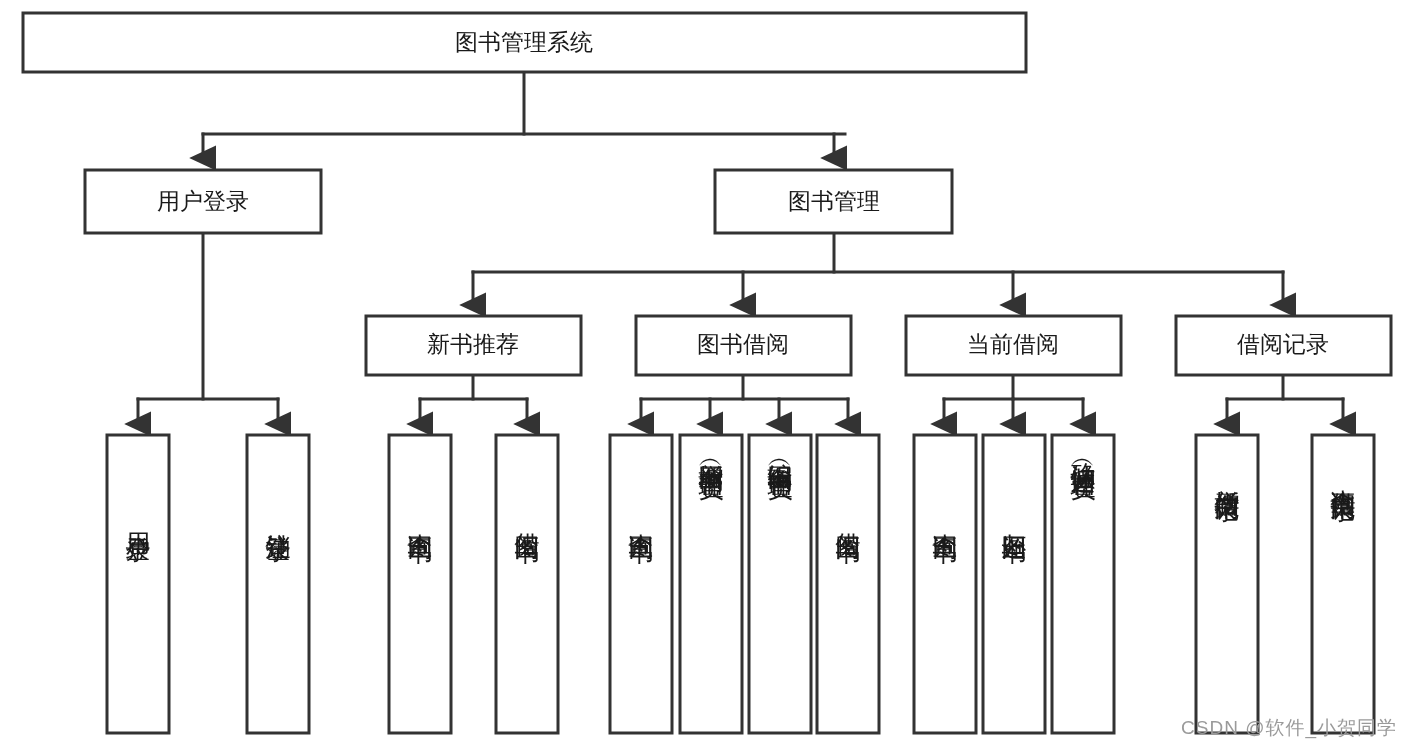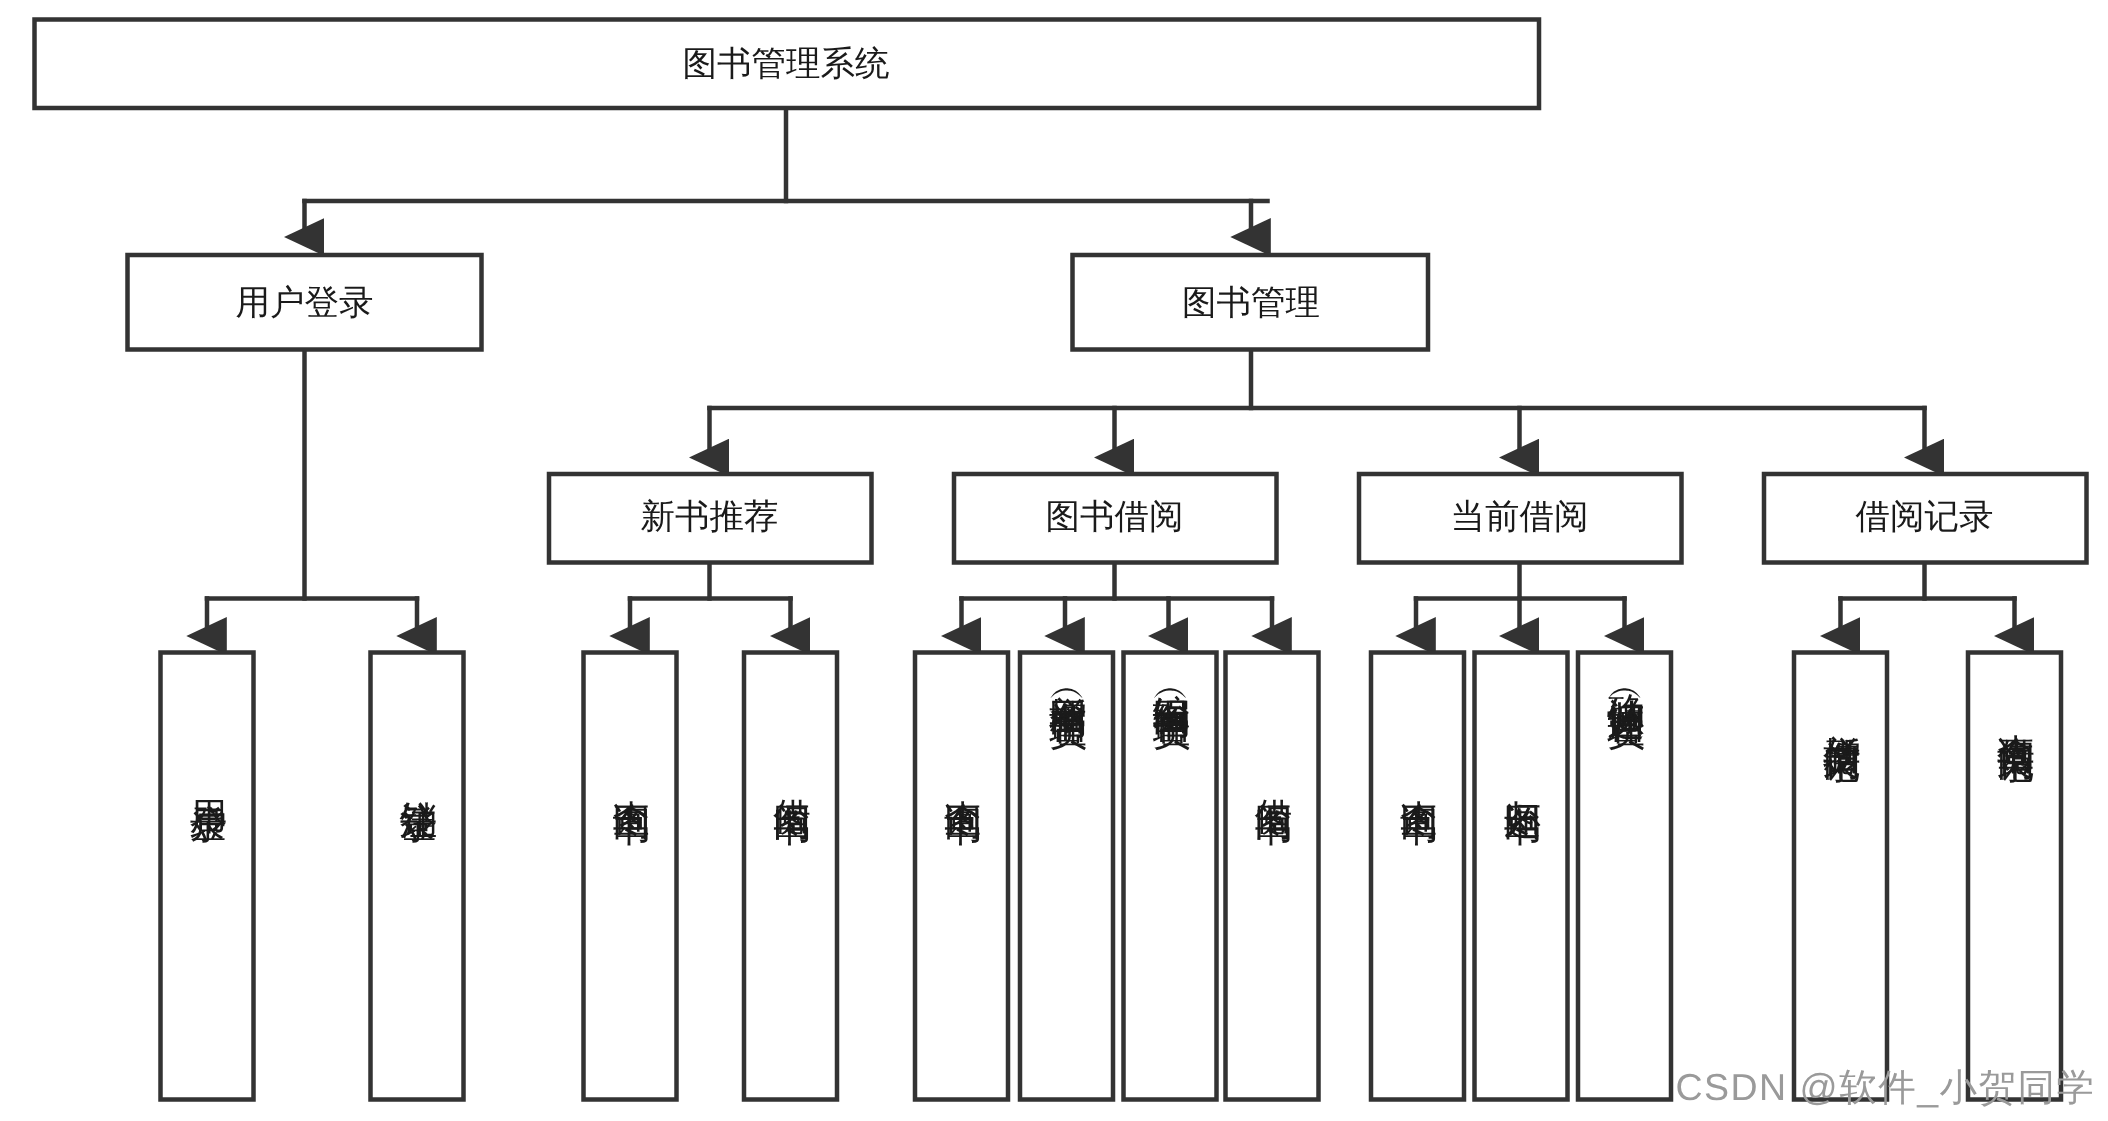--- a/index.html
+++ b/index.html
@@ -59,21 +59,21 @@
     line-height: 1.08;
     color: #1a1a1a;
     letter-spacing: 2px;
     white-space: nowrap;
   }
   .watermark {
     position: absolute;
     right: 12px;
     bottom: 6px;
     font-family: "Liberation Sans", "DejaVu Sans", sans-serif;
-    font-size: 25px;
+    font-size: 19px;
     color: #9a9a9a;
     letter-spacing: 1px;
     white-space: nowrap;
     pointer-events: none;
   }
 </style>
 </head>
 <body>
 
 <div id="diagram-root">

